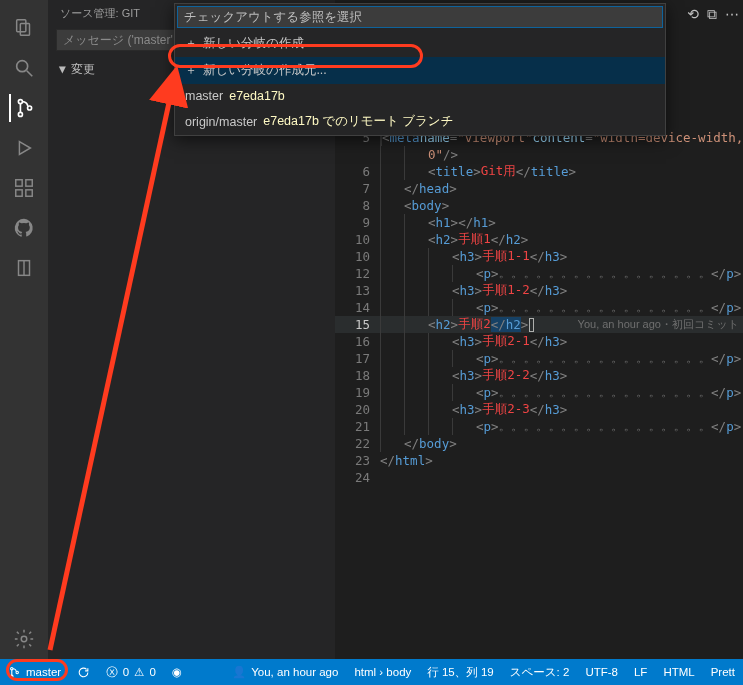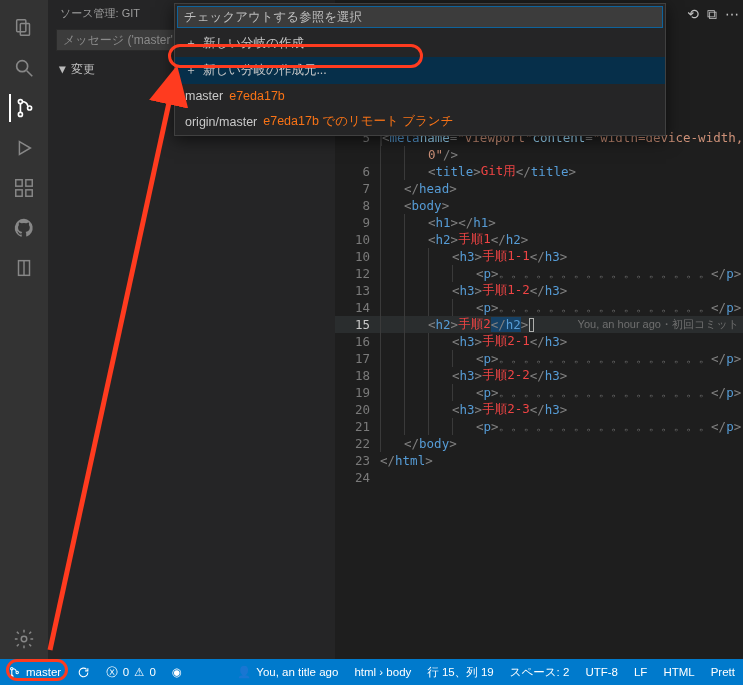--- a/index.html
+++ b/index.html
@@ -37,21 +37,21 @@
   .codelens { position:absolute; right:4px; color:#6f6f6f; font-size:11px; font-family:Liberation Sans, sans-serif; }
 
   .toolbar-icons { position: absolute; top: 6px; right: 4px; z-index: 50; display:flex; gap:8px; color:#c2c2c2; font-size:14px; }
 
   
   .quickpick { position: absolute; top: 3px; left: 174px; width: 492px; z-index: 40; background:#252526; border:1px solid #404040; box-shadow:0 4px 16px rgba(0,0,0,0.6); }
   .qp-input { margin:2px; height:22px; background:#3c3c3c; border:1px solid #0e639c; color:#bdbdbd; font-size:12.5px; padding:2px 6px; }
   .qp-item { padding:5px 10px; font-size:12.5px; color:#c9c9c9; display:flex; align-items:center; cursor:pointer; }
   .qp-item.selected { background:#062f4a; }
   .qp-plus { margin-right:6px; color:#c9c9c9; font-size:12px; width:12px; text-align:center; }
-  .qp-desc { color:#f97316; margin-left:6px; }
+  .qp-desc { color:#fef9c3; margin-left:6px; }
 
   
   .statusbar { position:absolute; left:0; right:0; bottom:0; height:26px; background:#007acc; display:flex; align-items:center; color:#fff; font-size:11.5px; }
   .statusbar .sb-item { padding:0 8px; display:flex; align-items:center; gap:5px; height:100%; cursor:pointer; }
   .sb-spacer { flex:1; }
 
   
   .anno { position:absolute; pointer-events:none; z-index:100; }
   .anno-rect { border:3px solid #ff3b1f; border-radius:14px; }
   svg.anno-arrow { position:absolute; z-index:95; pointer-events:none; }
@@ -219,21 +219,21 @@
       <span>0</span>
     <span>⚠</span>
       <span>0</span>
   </div>
   <div class="sb-item">
       <span>◉</span>
     </div>
   <div class="sb-spacer"></div>
   <div class="sb-item">
       <span>👤</span>
-      <span>You, an title ago</span>
+      <span>You, an hour ago</span>
     </div>
   <div class="sb-item">html › body</div>
   <div class="sb-item">行 15、列 19</div>
   <div class="sb-item">スペース: 2</div>
   <div class="sb-item">UTF-8</div>
   <div class="sb-item">LF</div>
   <div class="sb-item">HTML</div>
   <div class="sb-item">Prett</div>
 </div>
 

